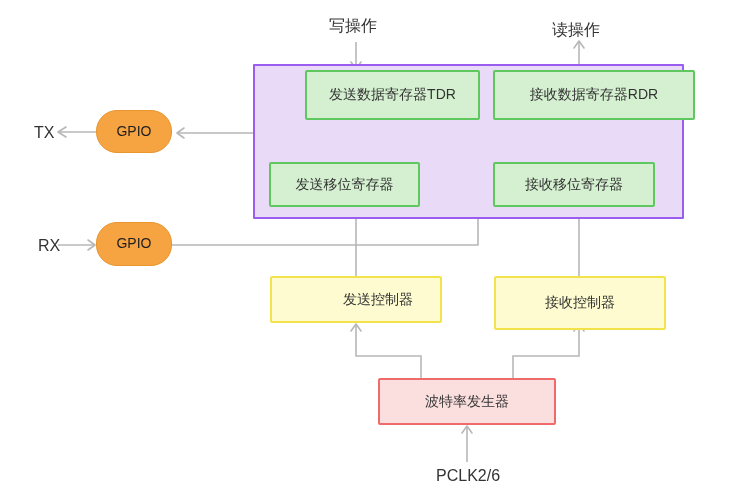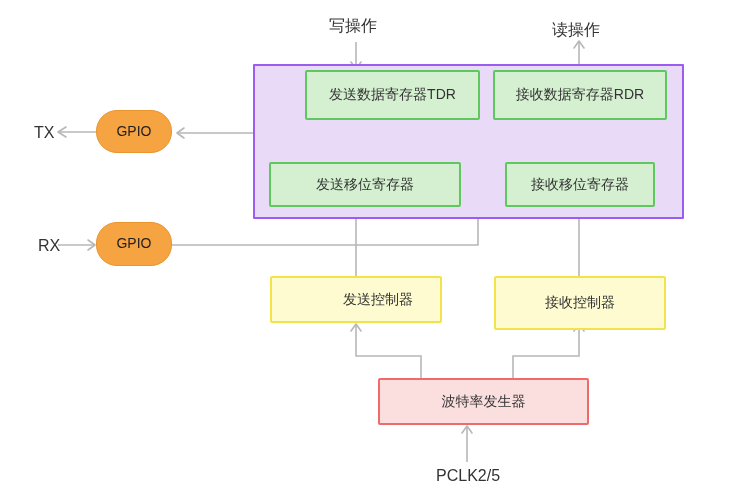--- a/index.html
+++ b/index.html
@@ -167,55 +167,55 @@
       <path class="block-arrow" d="M559,176 L559,146 L541,146 L580,116 L619,146 L601,146 L601,176 Z"></path>
     </g>
   </svg>
 
   <div class="node uart-block" style="left:253px; top:64px; width:431px; height:155px;"></div>
 
   <div class="node reg-box" style="left:269px; top:70px; width:175px; height:50px;margin-left:36px;">
     <span>发送数据寄存器TDR</span>
   </div>
 
-  <div class="node reg-box" style="left:493px; top:70px; width:174px; height:50px;">
+  <div class="node reg-box" style="left:493px; top:70px; width:202px; height:50px;">
     <span>接收数据寄存器RDR</span>
   </div>
 
-  <div class="node reg-box" style="left:269px; top:162px; width:192px; height:45px;">
+  <div class="node reg-box" style="left:269px; top:162px; width:151px; height:45px;">
     <span>发送移位寄存器</span>
   </div>
 
-  <div class="node reg-box" style="left:493px; top:162px; width:150px; height:45px;margin-left:12px;">
+  <div class="node reg-box" style="left:493px; top:162px; width:162px; height:45px;">
     <span>接收移位寄存器</span>
   </div>
 
   <div class="node gpio-box" style="left:96px; top:110px; width:76px; height:43px;">
     <span>GPIO</span>
   </div>
 
   <div class="node gpio-box" style="left:96px; top:222px; width:76px; height:44px;">
     <span>GPIO</span>
   </div>
 
   <div class="node ctrl-box" style="left:270px; top:276px; width:172px; height:47px;padding-left:44px;">
     <span>发送控制器</span>
   </div>
 
   <div class="node ctrl-box" style="left:494px; top:276px; width:172px; height:54px;">
     <span>接收控制器</span>
   </div>
 
-  <div class="node baud-box" style="left:378px; top:378px; width:211px; height:47px;">
+  <div class="node baud-box" style="left:378px; top:378px; width:178px; height:47px;">
     <span>波特率发生器</span>
   </div>
 
   <div class="text-label" style="left:329px; top:16px;">写操作</div>
 
   <div class="text-label" style="left:552px; top:20px;">读操作</div>
 
   <div class="text-label" style="left:22px; top:124px;margin-left:12px;">TX</div>
 
   <div class="text-label" style="left:22px; top:237px;margin-left:16px;">RX</div>
 
-  <div class="text-label" style="left:436px; top:467px;">PCLK2/5</div>
+  <div class="text-label" style="left:436px; top:467px;">PCLK2/6</div>
 
 </div>
 
 </body></html>

